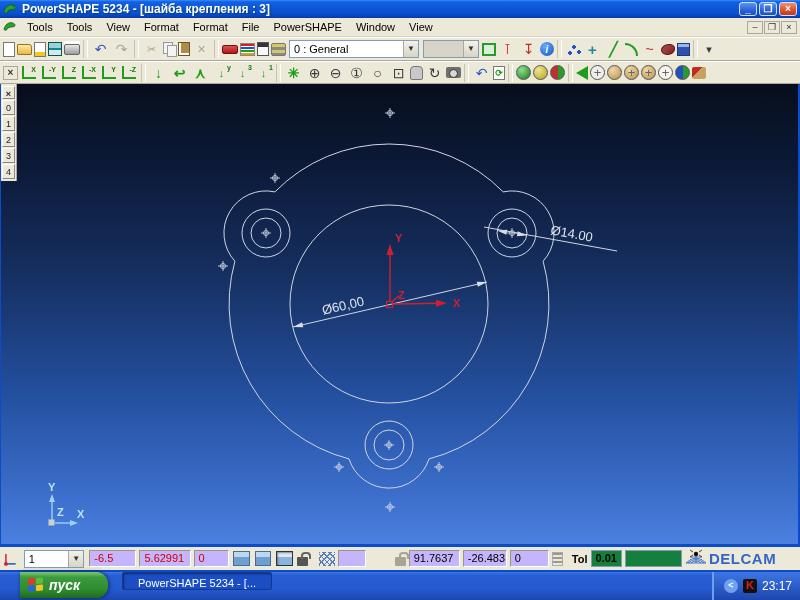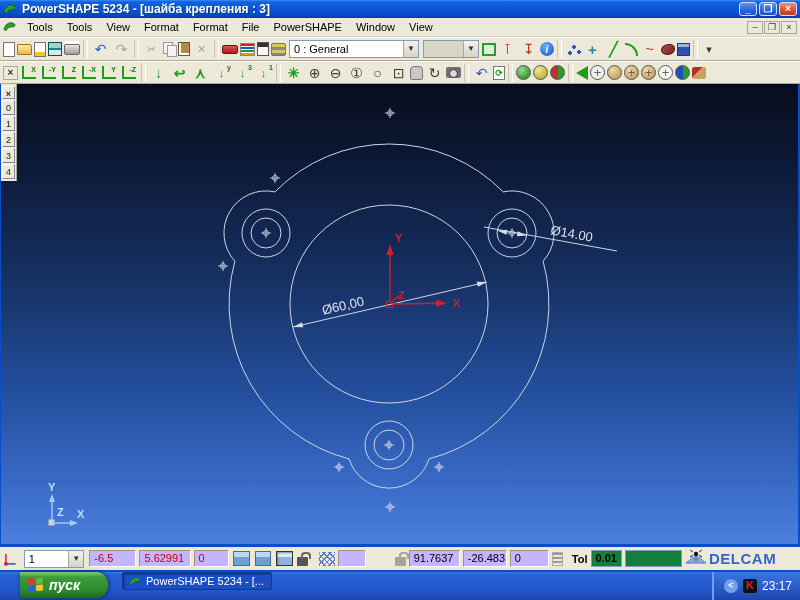--- a/index.html
+++ b/index.html
@@ -127,21 +127,21 @@
   
   .taskbar { height:28px; display:flex; align-items:flex-start;
     background:linear-gradient(180deg,#3d76e4 0%,#2a5fd4 12%,#245ad0 60%,#1c46ae 100%);padding-left:20px; }
   .startbtn { height:26px; width:88px; display:flex; align-items:center; gap:5px; padding:0 10px 0 8px;
     background:linear-gradient(180deg,#7fca75 0%,#3c9b3c 20%,#2e8a2e 70%,#1e6a1e 100%);
     border-radius:0 12px 12px 0; box-shadow:1px 0 4px #0008; color:#fff; font-weight:bold; font-style:italic; font-size:14px; }
   .flag { width:16px; height:14px; display:grid; grid-template-columns:7px 7px; grid-template-rows:6px 6px; gap:1px; transform:skewY(-4deg); }
   .flag i { border-radius:1px; }
   .taskbtn { height:18px; margin-left:14px; width:150px; display:flex; align-items:center; gap:4px; padding:0 6px;
     background:#1b4ec4; border:1px solid #123890; border-radius:2px; box-shadow:inset 1px 1px 2px #0007;
-    color:#fff; font-size:11px; white-space:nowrap; overflow:hidden; }
+    color:#fff; font-size:11px; white-space:nowrap; overflow:hidden;flex-direction:column; }
   .tray { margin-left:auto; height:28px; display:flex; align-items:center; gap:5px; padding:0 8px 0 10px;
     border-left:2px solid #6f9ff0; background:linear-gradient(180deg,#3d76e4,#1c46ae); color:#fff; font-size:12px; }
   .chev { width:14px; height:14px; border-radius:50%; background:#6fa0f0; color:#fff; font-size:9px; line-height:13px; text-align:center; font-weight:bold; }
   .kasp { width:14px; height:14px; background:#111; color:#e02020; font-weight:bold; font-size:11px; line-height:13px; text-align:center; border-radius:2px; }
 </style>
 </head>
 <body>
 
 <div id="app">
 

